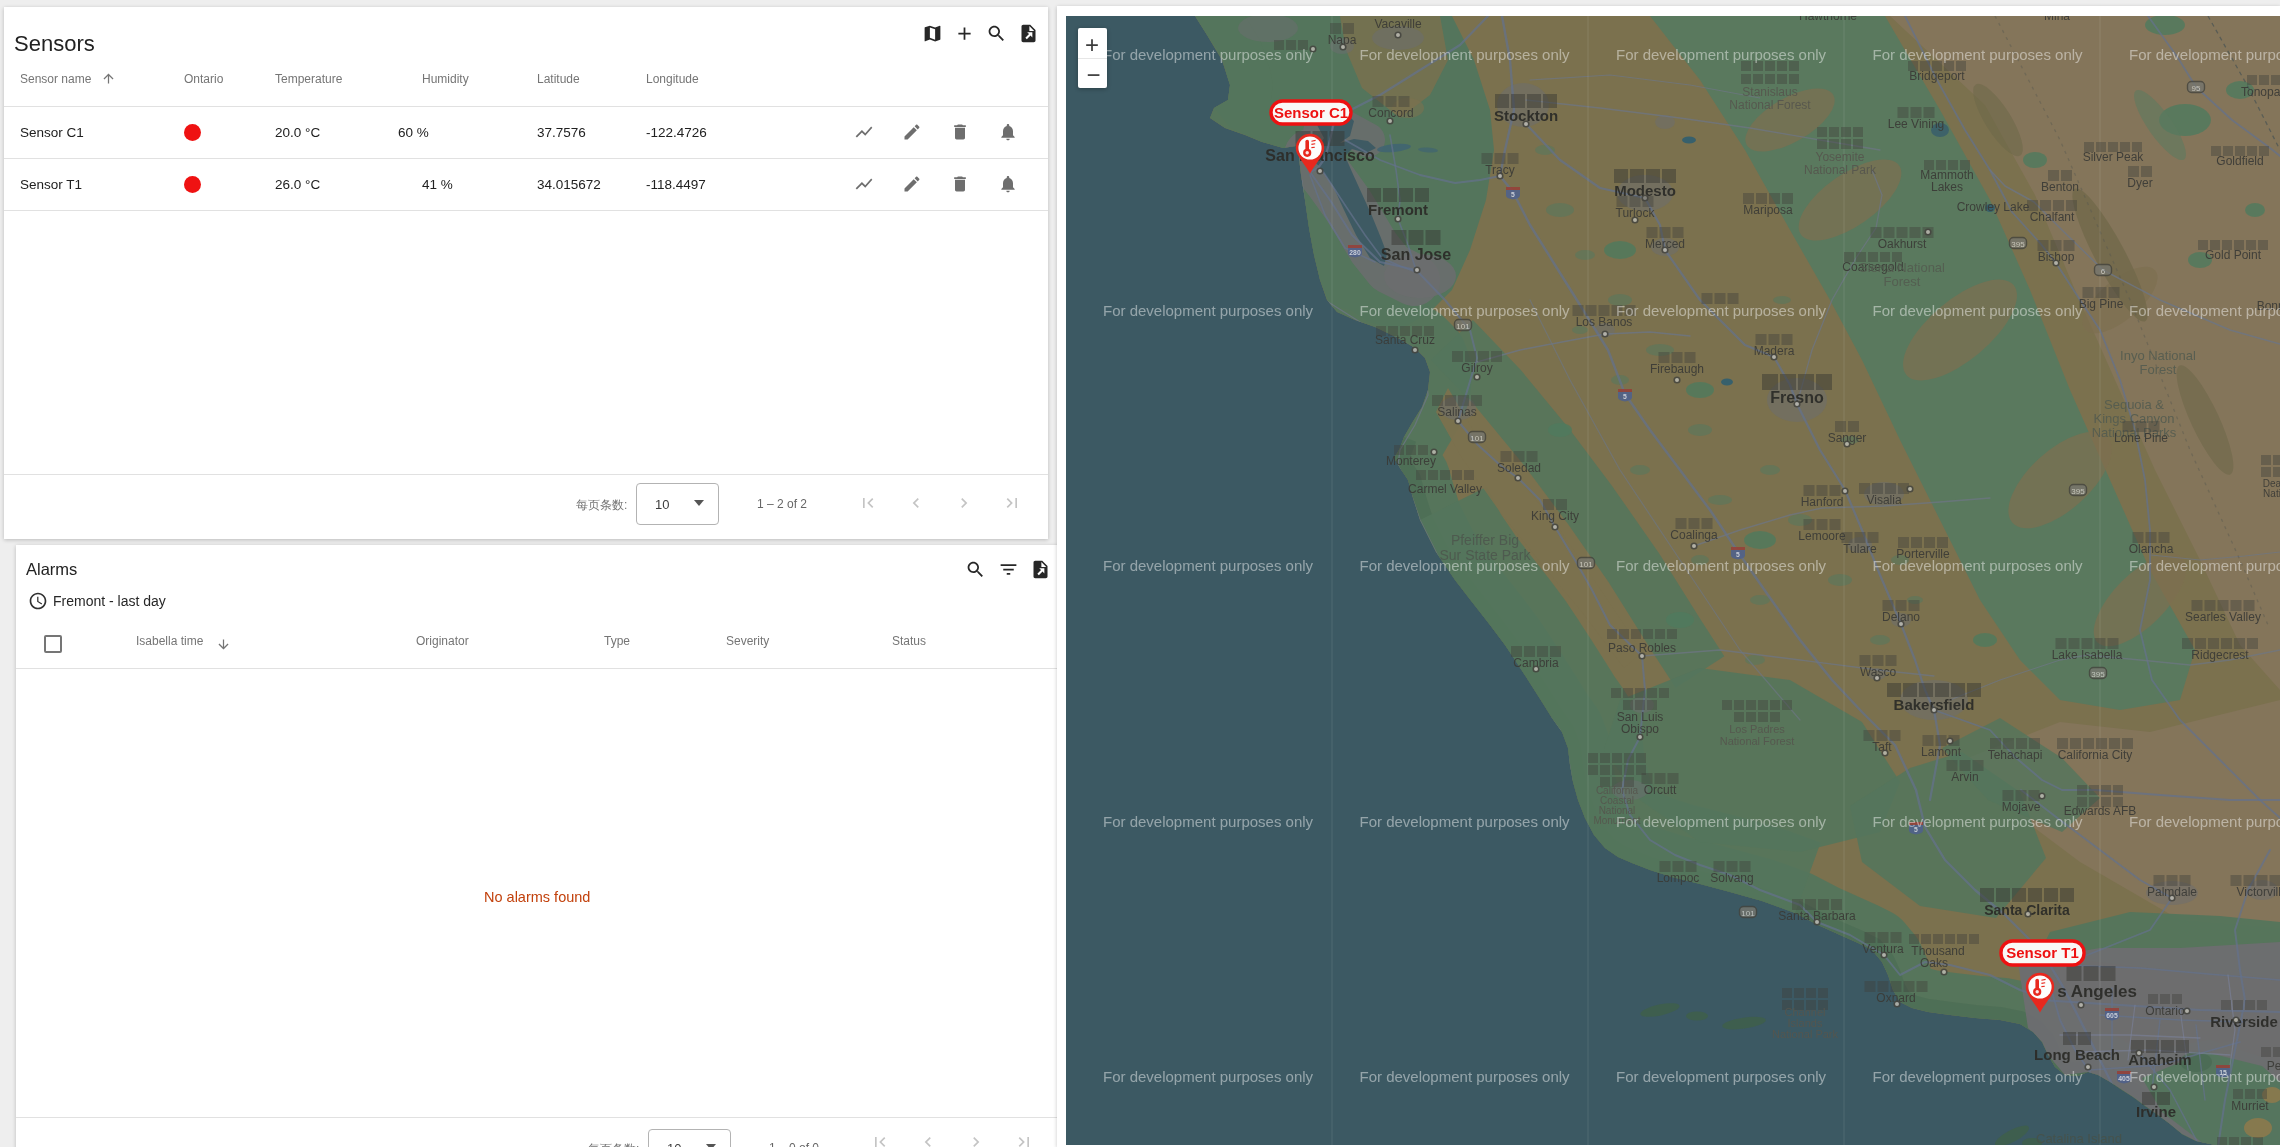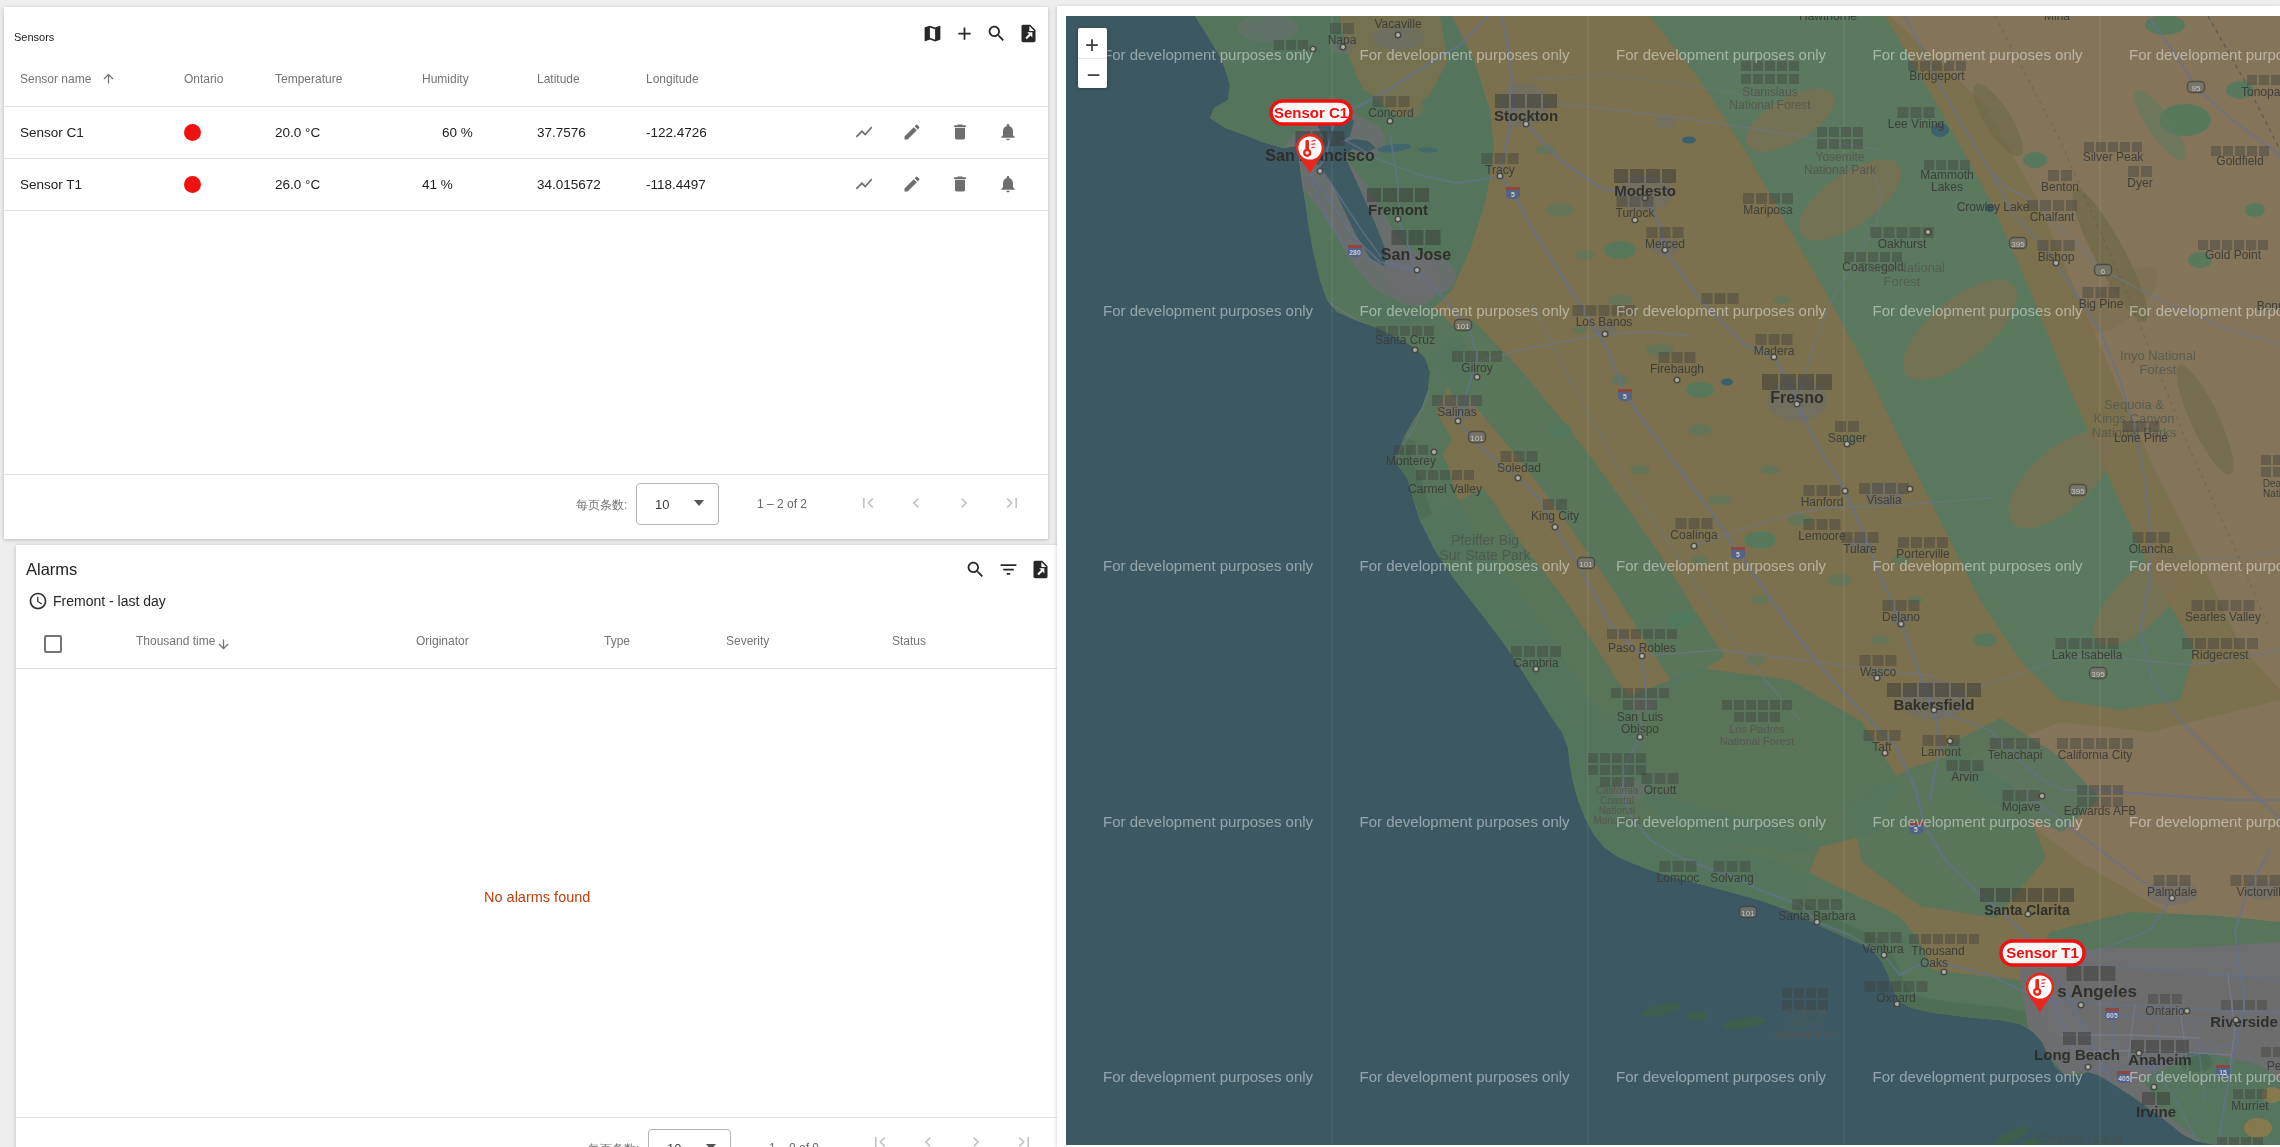--- a/index.html
+++ b/index.html
@@ -1,14 +1,14 @@
 <!DOCTYPE html>
 <html><head><meta charset="utf-8"><style>html,body{margin:0;padding:0;width:2280px;height:1147px;overflow:hidden;background:#eeeeee;font-family:"Liberation Sans",sans-serif;}.card{position:absolute;background:#fff;box-shadow:0 1px 4px rgba(0,0,0,0.22);}.abs{position:absolute;}.hdr{color:#757575;font-size:12px;}.cell{color:#212121;font-size:13.5px;}.ftr{color:#757575;font-size:12px;}.hline{position:absolute;height:1px;background:#e1e1e1;left:0;right:0;}</style></head><body>
 <div class="card" style="left:4px;top:7px;width:1044px;height:532px">
-    <div class="abs" style="left:10px;top:24px;font-size:11px;color:#222">Sensors</div>
+    <div class="abs" style="left:10px;top:24px;font-size:22px;color:#222">Sensors</div>
     <svg style="position:absolute;left:917.5px;top:15.5px" width="21" height="21" viewBox="0 0 24 24">
       <path d="M20.5 3l-.16.03L15 5.1 9 3 3.36 4.9c-.21.07-.36.25-.36.48V20.5c0 .28.22.5.5.5l.16-.03L9 18.9l6 2.1 5.64-1.9c.21-.07.36-.25.36-.48V3.5c0-.28-.22-.5-.5-.5zM15 19l-6-2.11V5l6 2.11V19z" fill="#272727"></path>
     </svg>
     <svg style="position:absolute;left:949.5px;top:15.5px" width="21" height="21" viewBox="0 0 24 24">
       <path d="M19 13h-6v6h-2v-6H5v-2h6V5h2v6h6v2z" fill="#272727"></path>
     </svg>
     <svg style="position:absolute;left:981.5px;top:15.5px" width="21" height="21" viewBox="0 0 24 24">
       <path d="M15.5 14h-.79l-.28-.27C15.41 12.59 16 11.11 16 9.5 16 5.91 13.09 3 9.5 3S3 5.91 3 9.5 5.91 16 9.5 16c1.61 0 3.09-.59 4.23-1.57l.27.28v.79l5 4.99L20.49 19l-4.99-5zm-6 0C7.01 14 5 11.99 5 9.5S7.01 5 9.5 5 14 7.01 14 9.5 11.99 14 9.5 14z" fill="#272727"></path>
     </svg>
     <svg style="position:absolute;left:1013.5px;top:15.5px" width="21" height="21" viewBox="0 0 24 24">
@@ -21,21 +21,21 @@
     </svg>
     <div class="abs hdr" style="left:180px;top:65px">Ontario</div>
     <div class="abs hdr" style="left:271px;top:65px">Temperature</div>
     <div class="abs hdr" style="left:418px;top:65px">Humidity</div>
     <div class="abs hdr" style="left:533px;top:65px">Latitude</div>
     <div class="abs hdr" style="left:642px;top:65px">Longitude</div>
     <div class="hline" style="top:99px"></div>
     <div class="abs cell" style="left:16px;top:118px">Sensor C1</div>
     <div class="abs" style="left:180px;top:117px;width:17px;height:17px;border-radius:50%;background:#ef1212"></div>
     <div class="abs cell" style="left:271px;top:118px">20.0 °C</div>
-    <div class="abs cell" style="left:438px;top:118px">60 %</div>
+    <div class="abs cell" style="left:394px;top:118px">60 %</div>
     <div class="abs cell" style="left:533px;top:118px">37.7576</div>
     <div class="abs cell" style="left:642px;top:118px">-122.4726</div>
     <svg style="position:absolute;left:850.0px;top:115.0px" width="20" height="20" viewBox="0 0 24 24">
       <path d="M3.5 18.49l6-6.01 4 4L22 6.92l-1.41-1.41-7.09 7.97-4-4L2 16.99z" fill="#6e6e6e"></path>
     </svg>
     <svg style="position:absolute;left:898.0px;top:115.0px" width="20" height="20" viewBox="0 0 24 24">
       <path d="M3 17.25V21h3.75L17.81 9.94l-3.75-3.75L3 17.25zM20.71 7.04c.39-.39.39-1.02 0-1.41l-2.34-2.34c-.39-.39-1.02-.39-1.41 0l-1.83 1.83 3.75 3.75 1.83-1.83z" fill="#6e6e6e"></path>
     </svg>
     <svg style="position:absolute;left:946.0px;top:115.0px" width="20" height="20" viewBox="0 0 24 24">
       <path d="M6 19c0 1.1.9 2 2 2h8c1.1 0 2-.9 2-2V7H6v12zM19 4h-3.5l-1-1h-5l-1 1H5v2h14V4z" fill="#6e6e6e"></path>
@@ -92,21 +92,21 @@
     </svg>
     <svg style="position:absolute;left:1013.5px;top:13.5px" width="21" height="21" viewBox="0 0 24 24">
       <path d="M14 2H6c-1.1 0-1.99.9-1.99 2L4 20c0 1.1.89 2 1.99 2H18c1.1 0 2-.9 2-2V8l-6-6zm-1 7V3.5L18.5 9H13z" fill="#272727"></path>
       <path d="M10.1 18.6l-1.7-1.7 4.2-4.2-2.1-2.1h5.9v5.9l-2.1-2.1z" fill="#ffffff"></path>
     </svg>
     <svg style="position:absolute;left:11.5px;top:46.0px" width="20" height="20" viewBox="0 0 24 24">
       <path d="M11.99 2C6.47 2 2 6.48 2 12s4.47 10 9.99 10C17.52 22 22 17.52 22 12S17.52 2 11.99 2zM12 20c-4.42 0-8-3.58-8-8s3.58-8 8-8 8 3.58 8 8-3.58 8-8 8z M12.5 7H11v6l5.25 3.15.75-1.23-4.5-2.67z" fill="#2f2f2f"></path>
     </svg>
     <div class="abs" style="left:37px;top:48px;font-size:14px;color:#272727">Fremont - last day</div>
     <div class="abs" style="left:28px;top:90px;width:14px;height:14px;border:2px solid #757575;border-radius:2px"></div>
-    <div class="abs hdr" style="left:120px;top:89px">Thousand time</div>
+    <div class="abs hdr" style="left:120px;top:89px">Isabella time</div>
     <svg style="position:absolute;left:199.5px;top:91.5px" width="15" height="15" viewBox="0 0 24 24">
       <path d="M20 12l-1.41-1.41L13 16.17V4h-2v12.17l-5.58-5.59L4 12l8 8 8-8z" fill="#757575"></path>
     </svg>
     <div class="abs hdr" style="left:400px;top:89px">Originator</div>
     <div class="abs hdr" style="left:588px;top:89px">Type</div>
     <div class="abs hdr" style="left:710px;top:89px">Severity</div>
     <div class="abs hdr" style="left:876px;top:89px">Status</div>
     <div class="hline" style="top:123px"></div>
     <div class="abs" style="left:468px;top:344px;font-size:14.5px;color:#c2410c">No alarms found</div>
     <div class="hline" style="top:572px"></div>

